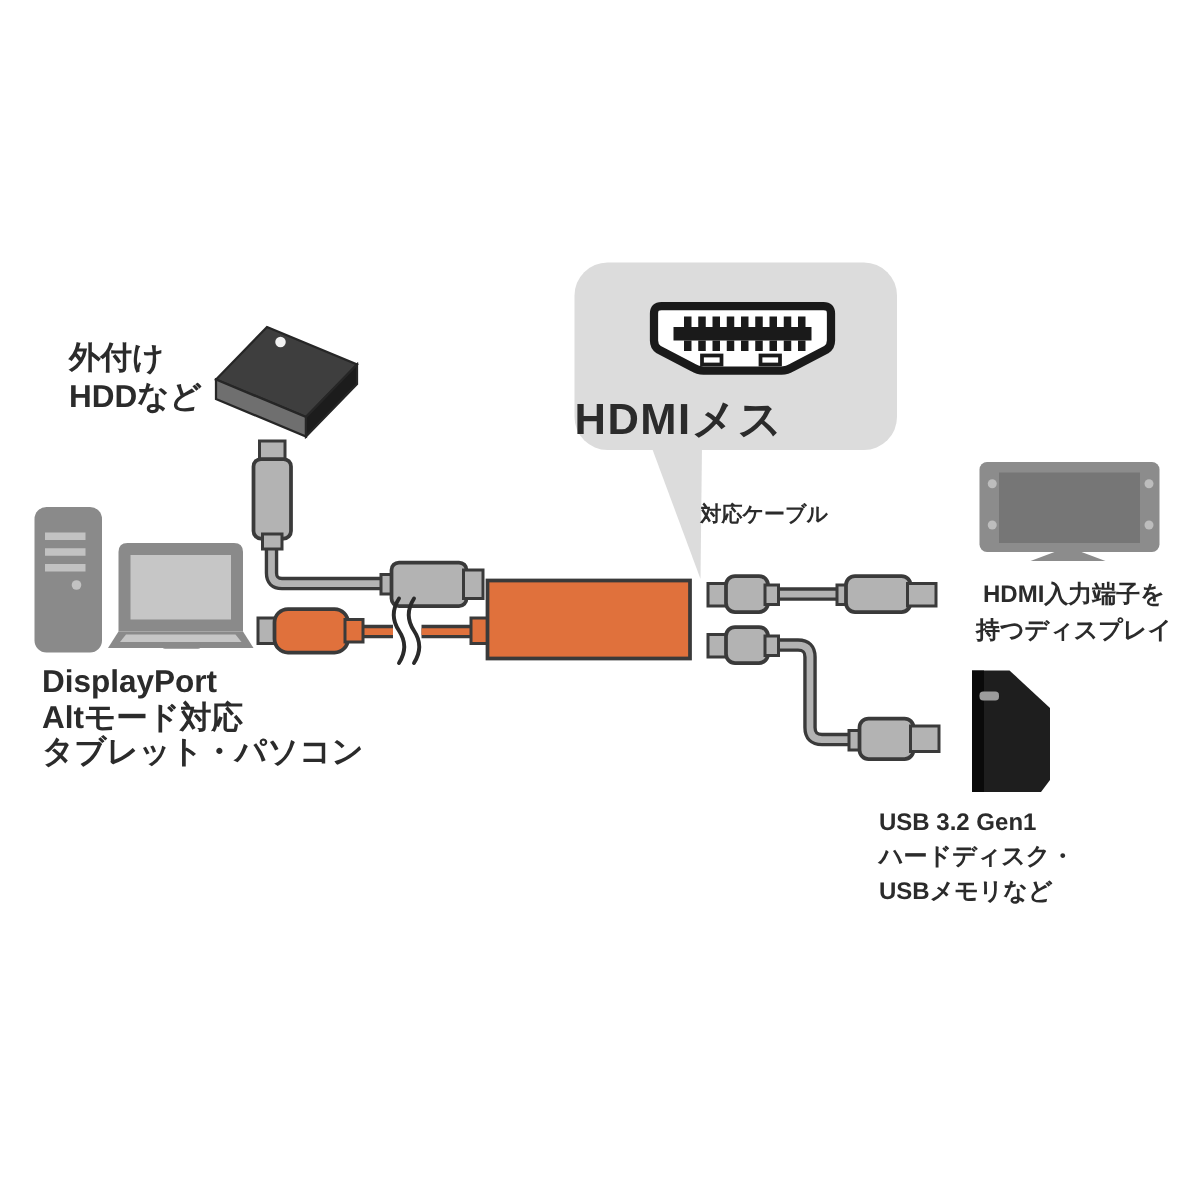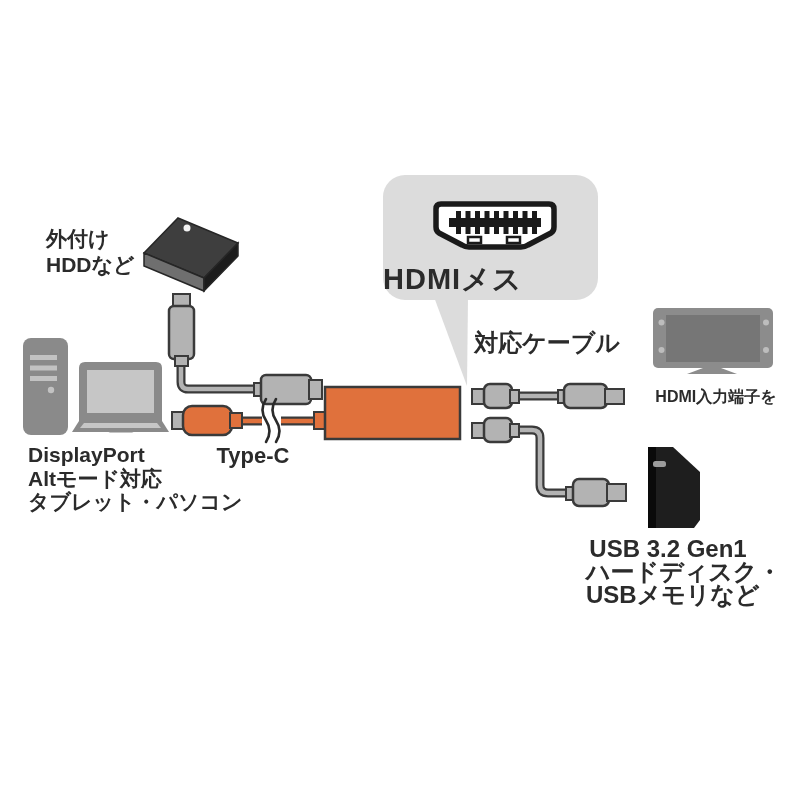--- a/index.html
+++ b/index.html
@@ -17,23 +17,23 @@
     font-family:"Liberation Sans","DejaVu Sans",sans-serif;color:var(--ink);
   }
   .stage svg{position:absolute;left:0;top:0;}
   .lbl{position:absolute;font-weight:700;color:var(--ink);white-space:nowrap;}
   .lbl div{white-space:nowrap;}
   .lbl-hdd{left:46px;top:226px;font-size:21px;line-height:26px;}
   .lbl-callout{left:383px;top:260px;width:215px;font-size:29px;letter-spacing:1px;}
   .lbl-cablelen{left:233px;top:335px;font-size:23px;}
   .lbl-typec{left:198px;top:442px;width:110px;text-align:center;font-size:22px;line-height:27px;}
   .lbl-source{left:28px;top:443px;font-size:21px;line-height:23.5px;}
-  .lbl-compat{left:467px;top:330px;width:160px;text-align:center;font-size:24px;line-height:25px;}
+  .lbl-compat{left:467px;top:330px;width:160px;text-align:left;font-size:14px;line-height:25px;}
   .lbl-display{left:634px;top:385px;width:164px;text-align:center;font-size:16px;line-height:24px;}
-  .lbl-usbdev{left:586px;top:537px;width:164px;text-align:center;font-size:24px;line-height:23px;}
+  .lbl-usbdev{left:586px;top:537px;width:164px;text-align:left;font-size:16px;line-height:23px;}
 </style>
 </head>
 <body>
 
 <div class="stage">
 
   <svg width="800" height="800" viewBox="0 0 800 800">
 
     <g>
       <polygon points="434,297 468,297 467,386" fill="#DCDCDC"></polygon>
@@ -166,35 +166,35 @@
 
   <div class="lbl lbl-hdd">
     <div>外付け</div>
     <div>HDDなど</div>
   </div>
 
   <div class="lbl lbl-callout">HDMIメス</div>
 
 
   <div class="lbl lbl-typec">
-    <div>Type-C</div>
   </div>
 
   <div class="lbl lbl-source">
     <div>DisplayPort</div>
     <div>Altモード対応</div>
     <div>タブレット・パソコン</div>
   </div>
 
   <div class="lbl lbl-compat">
     <div>対応ケーブル</div>
   </div>
 
   <div class="lbl lbl-display">
     <div>HDMI入力端子を</div>
+    <div>持つディスプレイ</div>
   </div>
 
   <div class="lbl lbl-usbdev">
     <div>USB 3.2 Gen1</div>
     <div>ハードディスク・</div>
     <div>USBメモリなど</div>
   </div>
 
 </div>
 

